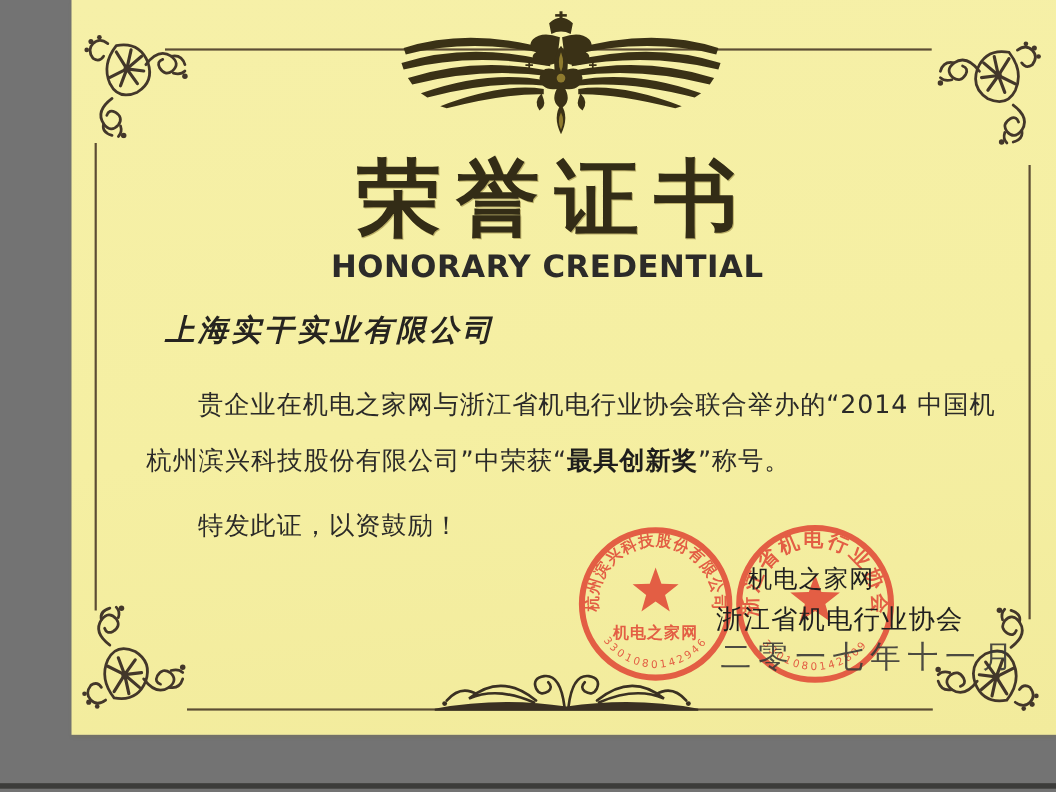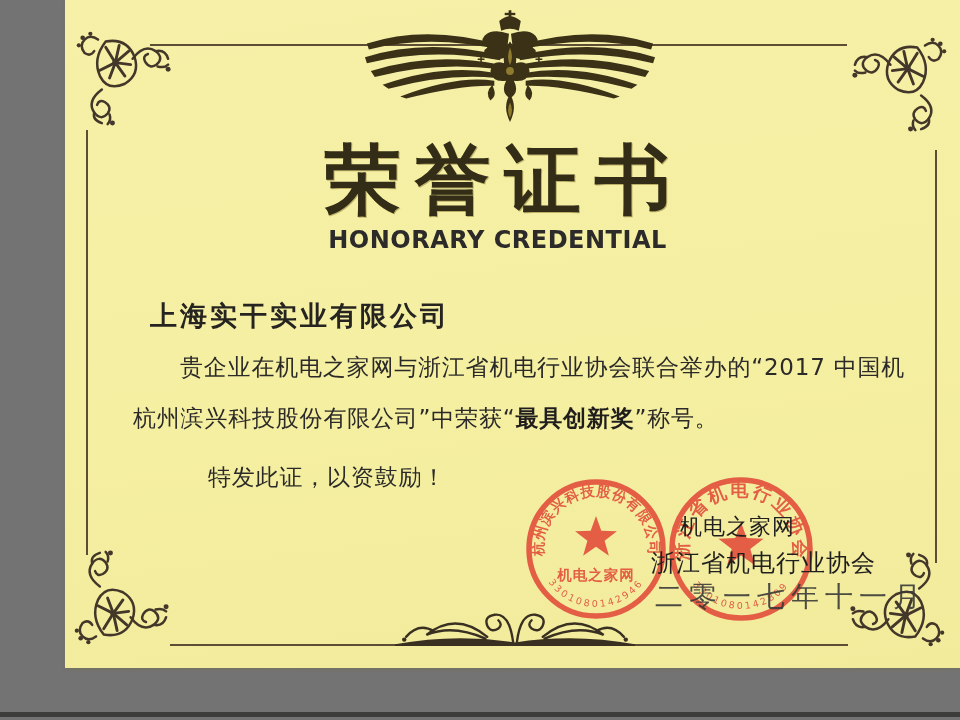--- a/index.html
+++ b/index.html
@@ -37,32 +37,33 @@
 
   .title-cn{
     position:absolute;left:0;right:30px;top:140px;text-align:center;
     font-family:"DejaVu Serif","Liberation Serif",serif;
     font-weight:900;font-size:76px;letter-spacing:14px;margin-right:-14px;
     color:#332c16;text-shadow:1px 1px 0 rgba(120,100,30,.45);
     line-height:1.05;
   }
   .title-en{
     position:absolute;left:0;right:30px;top:226px;text-align:center;
-    font-weight:800;font-size:24px;letter-spacing:.5px;color:#2c2b29;
+    font-weight:800;font-size:28px;letter-spacing:.5px;color:#2c2b29;
   }
   .recipient{
-    position:absolute;left:85px;top:298px;
+    position:absolute;left:85px;top:282px;
     font-size:27px;font-weight:800;letter-spacing:3px;color:#262420;
     font-family:"DejaVu Serif","Liberation Serif",serif;
+    font-style:italic;
   }
   .bodyline{position:absolute;font-size:23px;letter-spacing:.8px;color:#2b2a28;z-index:1;}
   .bodyline .award{font-weight:900;color:#1f1e1c;text-align:right;}
   .bl1{left:115px;top:352px;}
   .bl2x{left:68px;top:403px;}
-  .bl3{left:115px;top:462px;margin-left:28px;}
+  .bl3{left:115px;top:462px;}
 
   .issuer{position:absolute;color:#1f1f1f;z-index:3;}
   .iss1{left:615px;top:512px;font-size:22px;letter-spacing:1px;}
   .iss2{left:586px;top:547px;font-size:24px;letter-spacing:1px;}
   .issdate{left:590px;top:578px;font-size:28px;letter-spacing:6px;color:#3a3a38;opacity:.9;}
 
   .seal{position:absolute;z-index:2;}
   .seal-left{left:458px;top:476px;width:146px;height:146px;}
   .seal-right{left:601px;top:474px;width:150px;height:150px;}
 </style>
@@ -237,21 +238,21 @@
       <circle cx="10" cy="47" r="2.4" fill="#3a3022"></circle>
       <circle cx="250" cy="47" r="2.4" fill="#3a3022"></circle>
       <path d="M0 52 Q65 40 130 50 Q195 40 260 52 L260 54 L0 54 Z" fill="#3a3022"></path>
     </svg>
 
     <div class="title-cn">荣誉证书</div>
     <div class="title-en">HONORARY CREDENTIAL</div>
 
     <div class="recipient">上海实干实业有限公司</div>
 
-    <div class="bodyline bl1">贵企业在机电之家网与浙江省机电行业协会联合举办的“2017 中国机</div>
+    <div class="bodyline bl1">贵企业在机电之家网与浙江省机电行业协会联合举办的“2014 中国机</div>
     <div class="bodyline bl2x"><span>杭州滨兴科技股份有限公司”中荣获“</span><span class="award">最具创新奖</span><span>”称号。</span></div>
     <div class="bodyline bl3">特发此证，以资鼓励！</div>
 
     <svg class="seal seal-left" viewBox="0 0 146 146" opacity="0.88">
       <defs>
         <path id="slr" d="M27.1 99.5 A53 53 0 1 1 118.9 99.5" fill="none"></path>
         <path id="sln" d="M27.3 108.7 A58 58 0 0 0 118.7 108.7" fill="none"></path>
       </defs>
       <circle cx="73" cy="73" r="67" fill="none" stroke="#e14b38" stroke-width="5.5"></circle>
       <g fill="#e14b38">

